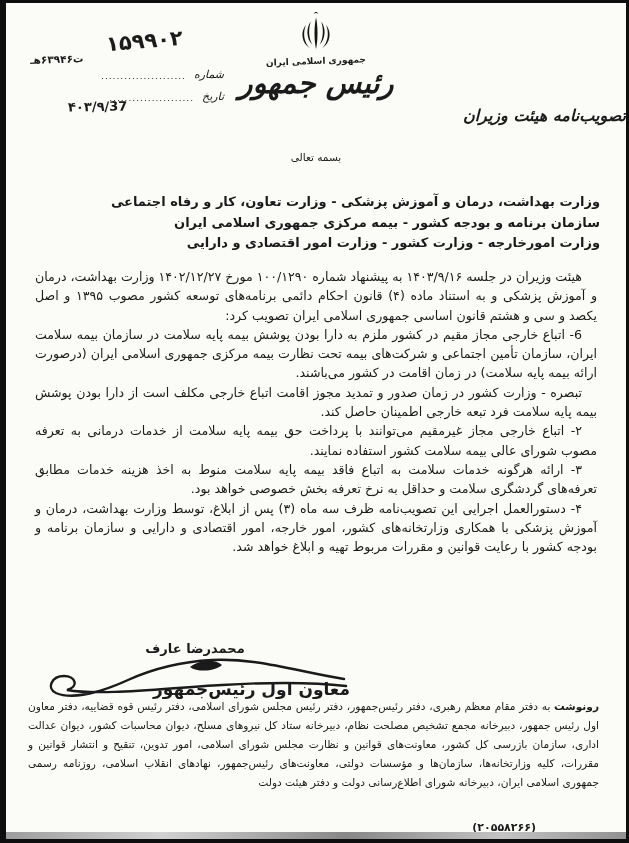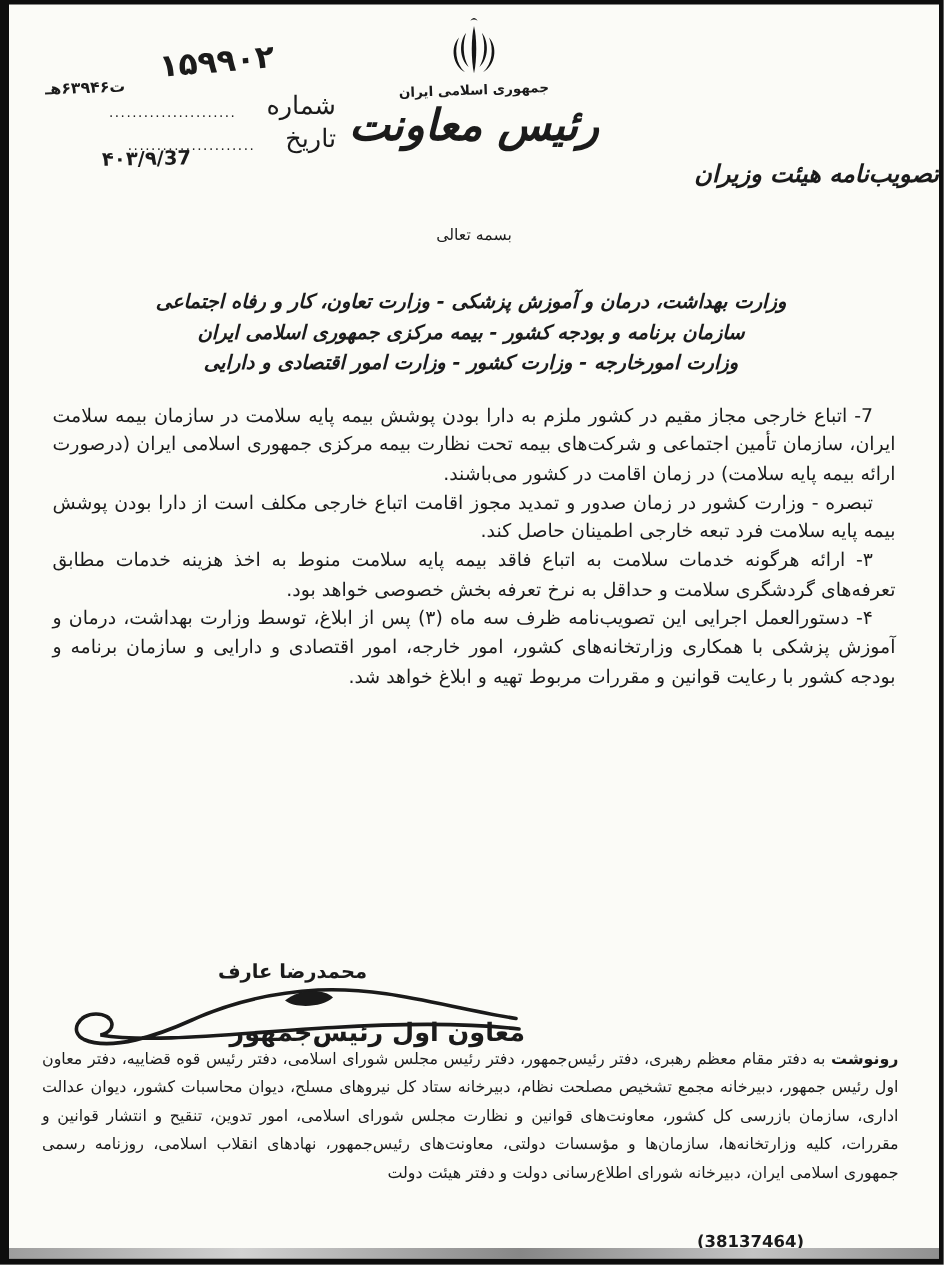--- a/index.html
+++ b/index.html
@@ -10,37 +10,37 @@
     border:3px solid #0e0e0e;border-left-width:6px;border-bottom-width:4px;
   }
   
   .stamp{position:absolute;top:24px;left:28px;width:190px;font-size:11px;}
   .hand-number{
     position:absolute;top:2px;left:72px;font-size:21px;font-weight:bold;
     letter-spacing:4px;transform:rotate(-5deg);white-space:nowrap;
   }
   .stamp-row{position:relative;display:flex;align-items:flex-end;justify-content:flex-start;
     height:22px;direction:rtl;}
-  .stamp-row .lbl{font-size:17px;margin-left:20px;}
+  .stamp-row .lbl{font-size:11px;font-style:italic;margin-left:8px;}
   .stamp-row .dots{font-size:9px;letter-spacing:1px;color:#222;overflow:hidden;white-space:nowrap;width:112px;}
   .stamp-val{position:absolute;left:-4px;top:-6px;font-size:10.5px;font-weight:bold;transform:rotate(-2deg);white-space:nowrap;}
   .stamp-date{position:absolute;left:34px;top:18px;font-size:13px;font-weight:bold;transform:rotate(-1deg);white-space:nowrap;}
   .stamp-rows{position:relative;top:32px;}
   
   .letterhead{position:absolute;top:8px;left:0;right:0;text-align:center;}
   .emblem{display:block;margin:0 auto;}
   .country{font-size:9px;font-weight:bold;transform:rotate(-2deg);margin-top:1px;}
   .office{font-size:29px;font-weight:bold;font-style:italic;line-height:1.1;margin-top:2px;}
   .doctype{font-size:16px;font-weight:bold;font-style:italic;margin-top:6px;text-align:right;}
   
   .invocation{position:absolute;top:146px;left:0;right:0;text-align:center;
     font-size:10.5px;line-height:17px;}
   
-  .recipients{position:absolute;top:189px;right:26px;left:22px;text-align:center;
-    font-weight:bold;font-size:13px;line-height:20.5px;font-style:italic;}
+  .recipients{position:absolute;top:189px;right:26px;left:22px;
+    font-weight:bold;font-size:13px;line-height:20.5px;}
   
   .docbody{position:absolute;top:264px;right:29px;left:29px;
     font-size:12.6px;line-height:19.3px;text-align:justify;}
   .docbody p{margin:0;text-indent:15px;}
   
   .signature{position:absolute;top:638px;left:34px;width:310px;height:64px;}
   .sig-name{position:absolute;top:0;left:0;width:100%;text-align:center;
     font-size:13px;font-weight:bold;}
   .sig-scribble{position:absolute;top:6px;left:0;}
   .sig-title{position:absolute;top:38px;left:0;width:100%;
@@ -81,50 +81,52 @@
       <g fill="#151515">
         <path d="M44 7 C48 1 52 1 56 7 C52 4.5 48 4.5 44 7 Z"></path>
         <path d="M50 16 C45 37 45 72 50 95 C55 72 55 37 50 16 Z"></path>
         <path d="M37 27 C25 41 25 70 41 84 C31 68 31 43 37 27 Z"></path>
         <path d="M63 27 C75 41 75 70 59 84 C69 68 69 43 63 27 Z"></path>
         <path d="M25 35 C10 51 14 81 35 93 C19 79 17 53 25 35 Z"></path>
         <path d="M75 35 C90 51 86 81 65 93 C81 79 83 53 75 35 Z"></path>
       </g>
     </svg>
     <div class="country">جمهوری اسلامی ایران</div>
-    <div class="office">رئیس معاونت</div>
+    <div class="office">رئیس جمهور</div>
     <div class="doctype">تصویب‌نامه هیئت وزیران</div>
   </div>
 
   <div class="invocation">
     <div>بسمه تعالی</div>
   </div>
 
   <div class="recipients">
     <div>وزارت بهداشت، درمان و آموزش پزشکی - وزارت تعاون، کار و رفاه اجتماعی</div>
     <div>سازمان برنامه و بودجه کشور - بیمه مرکزی جمهوری اسلامی ایران</div>
     <div>وزارت امورخارجه - وزارت کشور - وزارت امور اقتصادی و دارایی</div>
   </div>
 
   <div class="docbody">
-    <p>7- اتباع خارجی مجاز مقیم در کشور ملزم به دارا بودن پوشش بیمه پایه سلامت در سازمان بیمه سلامت ایران، سازمان تأمین اجتماعی و شرکت‌های بیمه تحت نظارت بیمه مرکزی جمهوری اسلامی ایران (درصورت ارائه بیمه پایه سلامت) در زمان اقامت در کشور می‌باشند.</p>
+    <p>هیئت وزیران در جلسه ۱۴۰۳/۹/۱۶ به پیشنهاد شماره ۱۰۰/۱۲۹۰ مورخ ۱۴۰۲/۱۲/۲۷ وزارت بهداشت، درمان و آموزش پزشکی و به استناد ماده (۴) قانون احکام دائمی برنامه‌های توسعه کشور مصوب ۱۳۹۵ و اصل یکصد و سی و هشتم قانون اساسی جمهوری اسلامی ایران تصویب کرد:</p>
+    <p>6- اتباع خارجی مجاز مقیم در کشور ملزم به دارا بودن پوشش بیمه پایه سلامت در سازمان بیمه سلامت ایران، سازمان تأمین اجتماعی و شرکت‌های بیمه تحت نظارت بیمه مرکزی جمهوری اسلامی ایران (درصورت ارائه بیمه پایه سلامت) در زمان اقامت در کشور می‌باشند.</p>
     <p>تبصره - وزارت کشور در زمان صدور و تمدید مجوز اقامت اتباع خارجی مکلف است از دارا بودن پوشش بیمه پایه سلامت فرد تبعه خارجی اطمینان حاصل کند.</p>
+    <p>۲- اتباع خارجی مجاز غیرمقیم می‌توانند با پرداخت حق بیمه پایه سلامت از خدمات درمانی به تعرفه مصوب شورای عالی بیمه سلامت کشور استفاده نمایند.</p>
     <p>۳- ارائه هرگونه خدمات سلامت به اتباع فاقد بیمه پایه سلامت منوط به اخذ هزینه خدمات مطابق تعرفه‌های گردشگری سلامت و حداقل به نرخ تعرفه بخش خصوصی خواهد بود.</p>
     <p>۴- دستورالعمل اجرایی این تصویب‌نامه ظرف سه ماه (۳) پس از ابلاغ، توسط وزارت بهداشت، درمان و آموزش پزشکی با همکاری وزارتخانه‌های کشور، امور خارجه، امور اقتصادی و دارایی و سازمان برنامه و بودجه کشور با رعایت قوانین و مقررات مربوط تهیه و ابلاغ خواهد شد.</p>
   </div>
 
   <div class="signature">
     <div class="sig-name">محمدرضا عارف</div>
     <svg class="sig-scribble" width="310" height="56" viewBox="0 0 310 56" aria-hidden="true">
       <path d="M304 32 C255 24 218 11 172 13 C136 15 110 23 88 33 C66 43 34 54 16 46 C6 41 12 29 24 29 C36 29 39 40 27 43 C62 49 125 41 182 38 C232 35 272 35 306 39" fill="none" stroke="#1a1a1a" stroke-width="2.4" stroke-linecap="round"></path>
       <path d="M150 20 C160 12 176 12 182 18 C176 24 158 26 150 20 Z" fill="#1a1a1a"></path>
     </svg>
     <div class="sig-title">معاون اول رئیس‌جمهور</div>
   </div>
 
   <div class="footer">
     <b>رونوشت</b>
     <span>به دفتر مقام معظم رهبری، دفتر رئیس‌جمهور، دفتر رئیس مجلس شورای اسلامی، دفتر رئیس قوه قضاییه، دفتر معاون اول رئیس جمهور، دبیرخانه مجمع تشخیص مصلحت نظام، دبیرخانه ستاد کل نیروهای مسلح، دیوان محاسبات کشور، دیوان عدالت اداری، سازمان بازرسی کل کشور، معاونت‌های قوانین و نظارت مجلس شورای اسلامی، امور تدوین، تنقیح و انتشار قوانین و مقررات، کلیه وزارتخانه‌ها، سازمان‌ها و مؤسسات دولتی، معاونت‌های رئیس‌جمهور، نهادهای انقلاب اسلامی، روزنامه رسمی جمهوری اسلامی ایران، دبیرخانه شورای اطلاع‌رسانی دولت و دفتر هیئت دولت</span>
   </div>
-  <div class="footer-code">(38137464)</div>
+  <div class="footer-code">(۲۰۵۵۸۲۶۶)</div>
 
   <div class="scan-bottom"></div>
 </div>
 
 </body></html>

